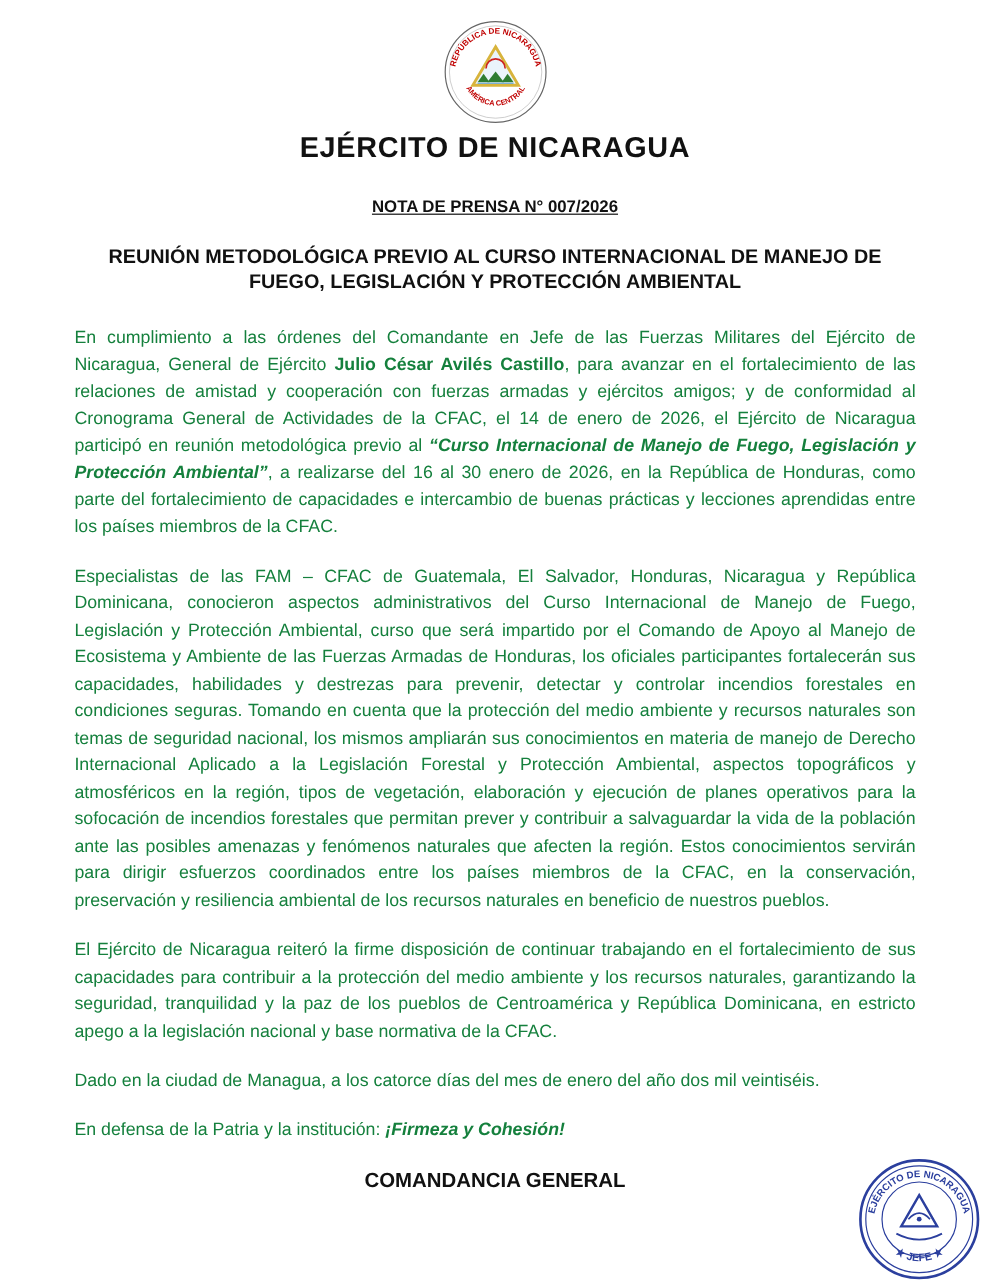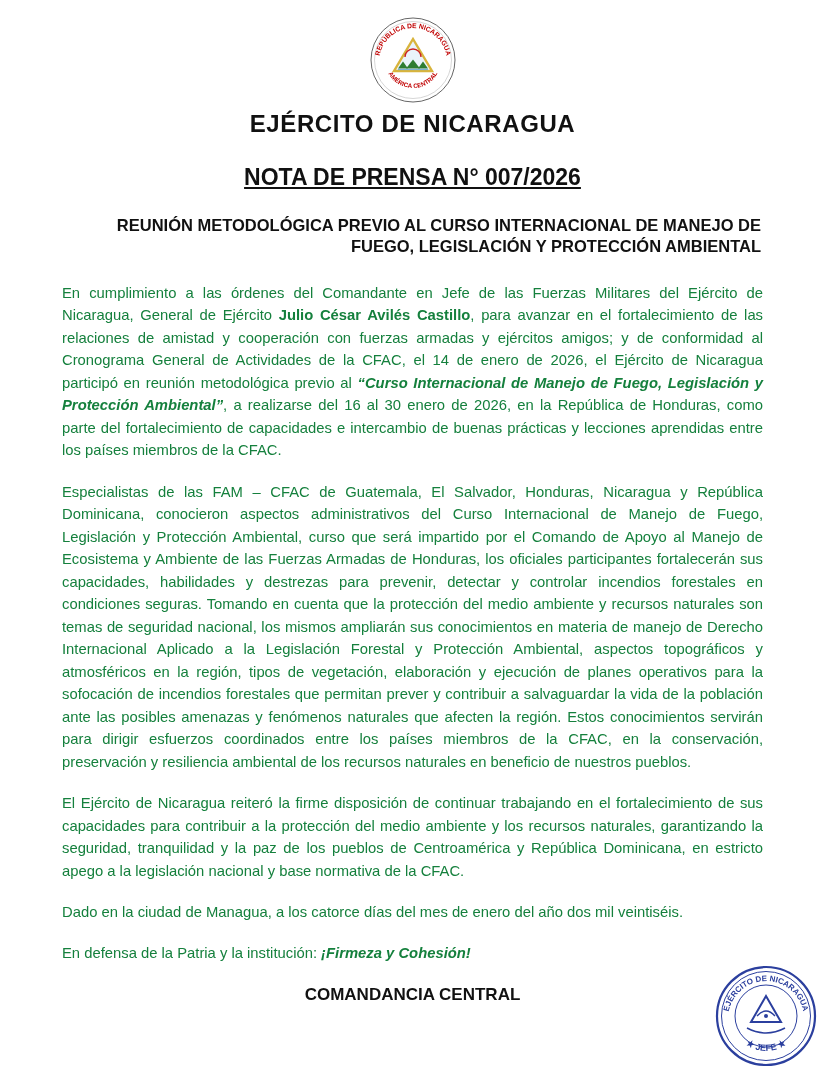--- a/index.html
+++ b/index.html
@@ -8,25 +8,25 @@
     width:825px; height:1068px; position:relative; background:#ffffff;
     font-family:"Liberation Sans", sans-serif; color:#222; overflow:hidden;
     margin:0 auto;
   }
   .seal-top { position:absolute; top:16px; left:50%; transform:translateX(-50%); }
   .doc-title {
     text-align:center; padding-top:110px; font-size:24px; font-weight:bold;
     letter-spacing:0.6px; color:#111;
   }
   .press-note {
-    text-align:center; margin-top:26px; font-size:23px; font-weight:bold;
+    text-align:center; margin-top:26px; font-size:14px; font-weight:bold;
     text-decoration:underline; color:#111;
   }
   .headline {
-    text-align:right; margin:24px 64px 0; font-size:16.5px; font-weight:bold;
+    text-align:center; margin:24px 64px 0; font-size:16.5px; font-weight:bold;
     line-height:1.3; color:#111;
   }
   .body-paragraphs { margin:24px 62px 0; }
   .para {
     text-align:justify; font-size:14.8px; line-height:1.52; margin-bottom:19px;
     color:#15803d;
   }
   .footer {
     text-align:center; margin-top:4px; font-weight:bold; font-size:17px;
     line-height:1.35; color:#111; position:relative; z-index:1;
@@ -67,21 +67,21 @@
 
   <div class="body-paragraphs">
       <p class="para"><span>En cumplimiento a las órdenes del Comandante en Jefe de las Fuerzas Militares del Ejército de Nicaragua, General de Ejército </span><span style="font-weight: bold;">Julio César Avilés Castillo</span><span>, para avanzar en el fortalecimiento de las relaciones de amistad y cooperación con fuerzas armadas y ejércitos amigos; y de conformidad al Cronograma General de Actividades de la CFAC, el 14 de enero de 2026, el Ejército de Nicaragua participó en reunión metodológica previo al </span><span style="font-weight: bold; font-style: italic;">“Curso Internacional de Manejo de Fuego, Legislación y Protección Ambiental”</span><span>, a realizarse del 16 al 30 enero de 2026, en la República de Honduras, como parte del fortalecimiento de capacidades e intercambio de buenas prácticas y lecciones aprendidas entre los países miembros de la CFAC.</span></p>
       <p class="para"><span>Especialistas de las FAM – CFAC de Guatemala, El Salvador, Honduras, Nicaragua y República Dominicana, conocieron aspectos administrativos del Curso Internacional de Manejo de Fuego, Legislación y Protección Ambiental, curso que será impartido por el Comando de Apoyo al Manejo de Ecosistema y Ambiente de las Fuerzas Armadas de Honduras, los oficiales participantes fortalecerán sus capacidades, habilidades y destrezas para prevenir, detectar y controlar incendios forestales en condiciones seguras. Tomando en cuenta que la protección del medio ambiente y recursos naturales son temas de seguridad nacional, los mismos ampliarán sus conocimientos en materia de manejo de Derecho Internacional Aplicado a la Legislación Forestal y Protección Ambiental, aspectos topográficos y atmosféricos en la región, tipos de vegetación, elaboración y ejecución de planes operativos para la sofocación de incendios forestales que permitan prever y contribuir a salvaguardar la vida de la población ante las posibles amenazas y fenómenos naturales que afecten la región. Estos conocimientos servirán para dirigir esfuerzos coordinados entre los países miembros de la CFAC, en la conservación, preservación y resiliencia ambiental de los recursos naturales en beneficio de nuestros pueblos.</span></p>
       <p class="para"><span>El Ejército de Nicaragua reiteró la firme disposición de continuar trabajando en el fortalecimiento de sus capacidades para contribuir a la protección del medio ambiente y los recursos naturales, garantizando la seguridad, tranquilidad y la paz de los pueblos de Centroamérica y República Dominicana, en estricto apego a la legislación nacional y base normativa de la CFAC.</span></p>
       <p class="para"><span>Dado en la ciudad de Managua, a los catorce días del mes de enero del año dos mil veintiséis.</span></p>
       <p class="para"><span>En defensa de la Patria y la institución: </span><span style="font-weight: bold; font-style: italic;">¡Firmeza y Cohesión!</span></p>
     </div>
 
   <div class="footer">
-    <div>COMANDANCIA CENTRAL</div>
+    <div>COMANDANCIA GENERAL</div>
   </div>
 
   <svg class="seal-bottom" width="106" height="104" viewBox="0 0 106 104">
     <circle cx="53" cy="52" r="49" fill="#ffffff" stroke="#2b3f9e" stroke-width="2.2"></circle>
     <circle cx="53" cy="52" r="44.5" fill="none" stroke="#2b3f9e" stroke-width="1"></circle>
     <circle cx="53" cy="52" r="31" fill="none" stroke="#2b3f9e" stroke-width="1"></circle>
     <defs>
       <path id="armyTopArc" d="M 15,55 A 38,38 0 0 1 91,55" fill="none"></path>
       <path id="armyBottomArc" d="M 18,52 A 35,35 0 0 0 88,52" fill="none"></path>
     </defs>

